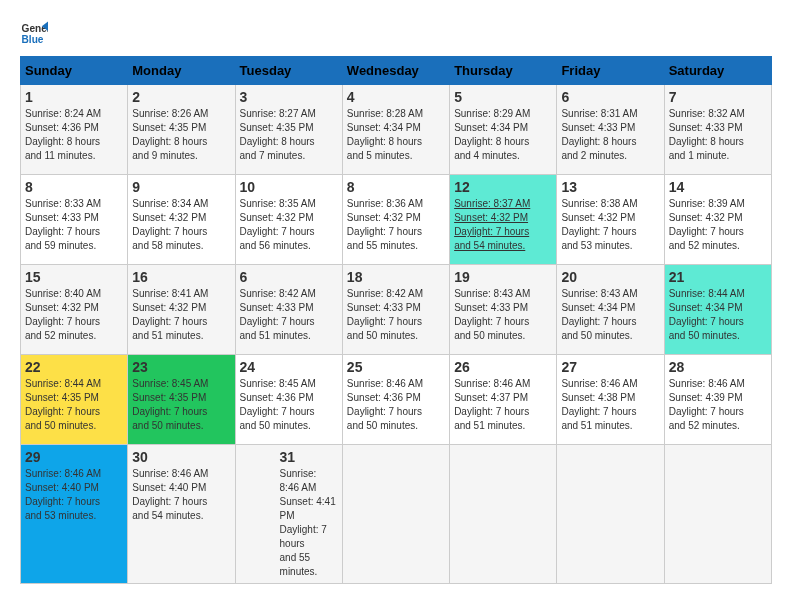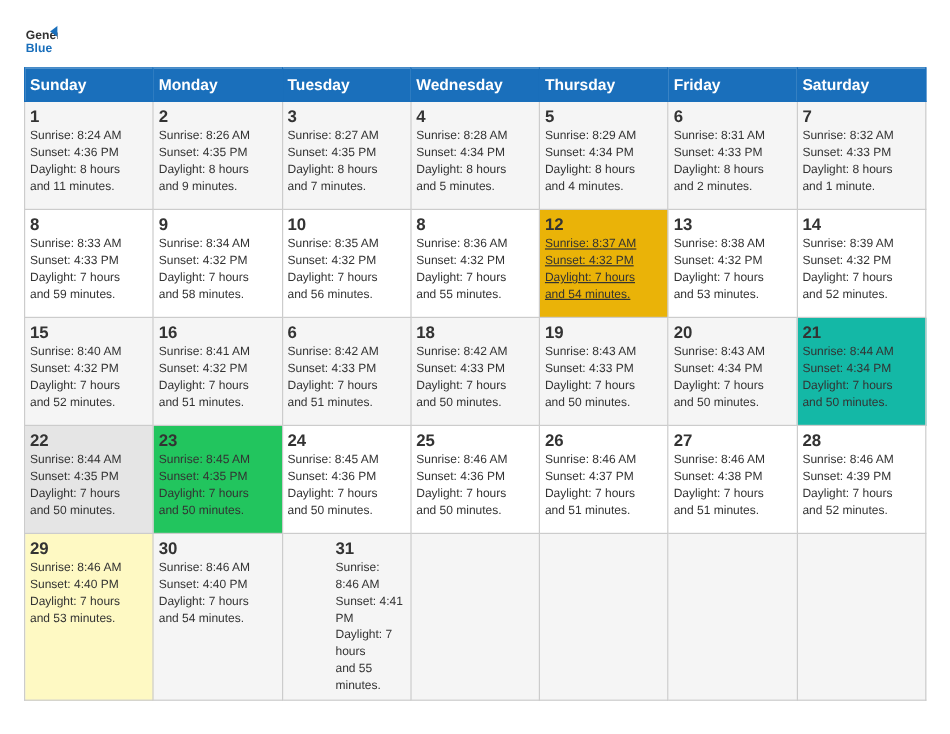--- a/index.html
+++ b/index.html
@@ -37,21 +37,21 @@
       font-size: 14px;
       color: #555;
     }
     table {
       width: 100%;
       border-collapse: collapse;
       table-layout: fixed;
     }
     thead tr th {
       background: #1a6fbb;
-      color: #ffffff;
+      color: #000000;
       font-size: 13px;
       font-weight: bold;
       padding: 6px 4px;
       text-align: left;
       border: 1px solid #1a6fbb;
     }
     tbody tr td {
       vertical-align: top;
       font-size: 10.5px;
       color: #333;
@@ -188,21 +188,21 @@
 Daylight: 7 hours
 and 56 minutes.</div>
         </td>
         <td style="background: rgb(255, 255, 255);">
           <span class="day-num">8</span>
           <div class="day-info" style="white-space: pre-line;">Sunrise: 8:36 AM
 Sunset: 4:32 PM
 Daylight: 7 hours
 and 55 minutes.</div>
         </td>
-        <td style="background: #eab308;">
+        <td style="background: #5eead4;">
           <span class="day-num">12</span>
           <div class="day-info" style="white-space: pre-line; text-decoration: underline;">Sunrise: 8:37 AM
 Sunset: 4:32 PM
 Daylight: 7 hours
 and 54 minutes.</div>
         </td>
         <td style="background: rgb(255, 255, 255);">
           <span class="day-num">13</span>
           <div class="day-info" style="white-space: pre-line;">Sunrise: 8:38 AM
 Sunset: 4:32 PM
@@ -253,30 +253,30 @@
 Daylight: 7 hours
 and 50 minutes.</div>
         </td>
         <td style="background: rgb(245, 245, 245);">
           <span class="day-num">20</span>
           <div class="day-info" style="white-space: pre-line;">Sunrise: 8:43 AM
 Sunset: 4:34 PM
 Daylight: 7 hours
 and 50 minutes.</div>
         </td>
-        <td style="background: #14b8a6;">
+        <td style="background: #5eead4;">
           <span class="day-num">21</span>
           <div class="day-info" style="white-space: pre-line;">Sunrise: 8:44 AM
 Sunset: 4:34 PM
 Daylight: 7 hours
 and 50 minutes.</div>
         </td>
       </tr>
       <tr>
-        <td style="background: #e5e5e5;">
+        <td style="background: #fde047;">
           <span class="day-num">22</span>
           <div class="day-info" style="white-space: pre-line;">Sunrise: 8:44 AM
 Sunset: 4:35 PM
 Daylight: 7 hours
 and 50 minutes.</div>
         </td>
         <td style="background: #22c55e;">
           <span class="day-num">23</span>
           <div class="day-info" style="white-space: pre-line;">Sunrise: 8:45 AM
 Sunset: 4:35 PM
@@ -313,21 +313,21 @@
         </td>
         <td style="background: rgb(255, 255, 255);">
           <span class="day-num">28</span>
           <div class="day-info" style="white-space: pre-line;">Sunrise: 8:46 AM
 Sunset: 4:39 PM
 Daylight: 7 hours
 and 52 minutes.</div>
         </td>
       </tr>
       <tr>
-        <td style="background: #fef9c3; margin-top: 40px;">
+        <td style="background: #0ea5e9; margin-top: 40px;">
           <span class="day-num">29</span>
           <div class="day-info" style="white-space: pre-line;">Sunrise: 8:46 AM
 Sunset: 4:40 PM
 Daylight: 7 hours
 and 53 minutes.</div>
         </td>
         <td style="background: rgb(245, 245, 245);">
           <span class="day-num">30</span>
           <div class="day-info" style="white-space: pre-line;">Sunrise: 8:46 AM
 Sunset: 4:40 PM

